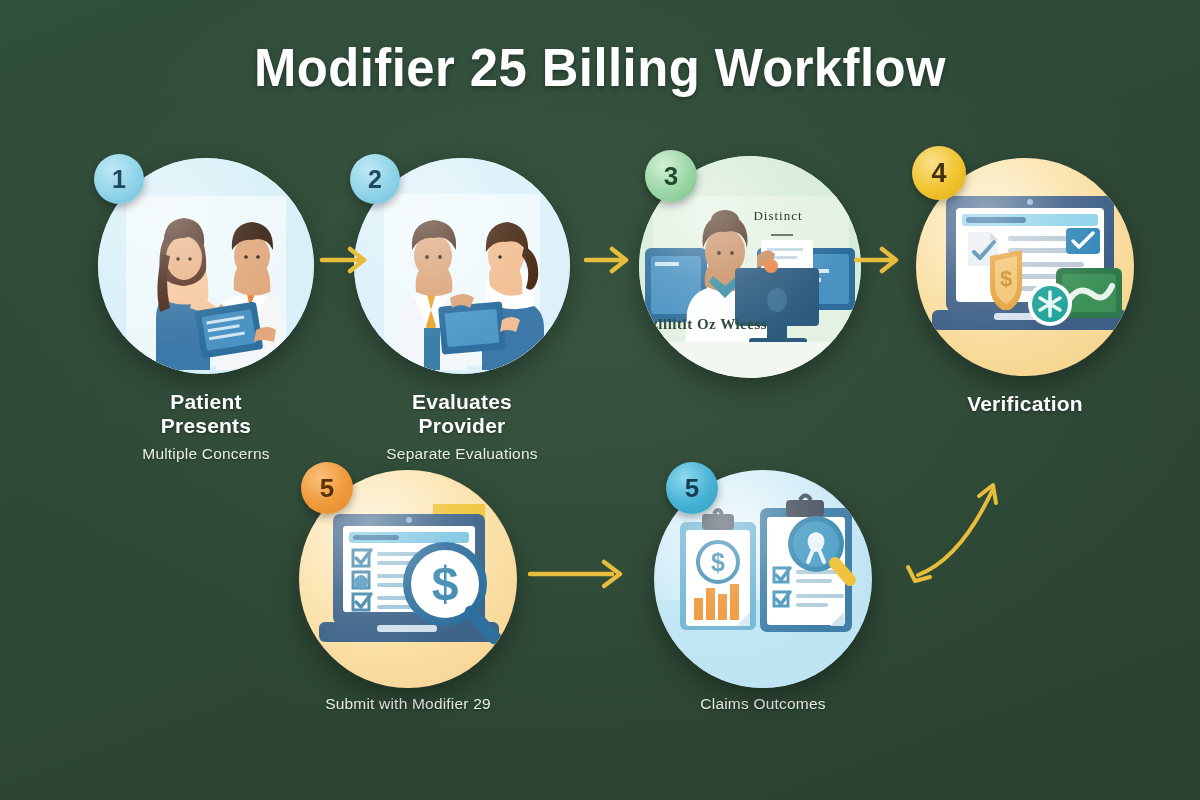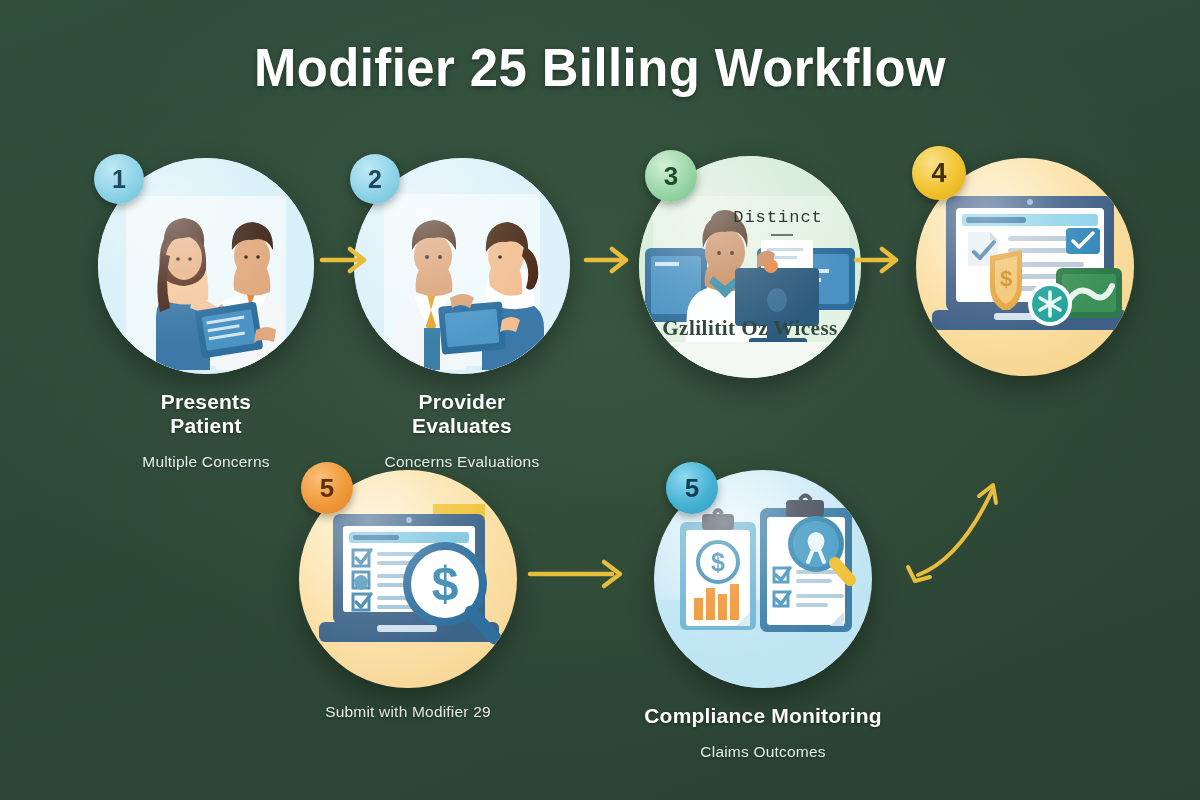--- a/index.html
+++ b/index.html
@@ -81,21 +81,21 @@
     margin-top: 16px;
     font-size: 21px;
     font-weight: bold;
     color: #ffffff;
     line-height: 1.14;
     letter-spacing: 0.2px;
     text-shadow: 0 1px 3px rgba(0,0,0,0.4);
   }
 
   .label-sub {
-    margin-top: 15px;
+    margin-top: 7px;
     font-size: 15.5px;
     font-weight: normal;
     color: #e9efe9;
     letter-spacing: 0.2px;
     text-shadow: 0 1px 2px rgba(0,0,0,0.35);
   }
 
   
   .arrow-svg { position: absolute; overflow: visible; }
 
@@ -156,22 +156,22 @@
           </svg>
         </div>
       </div>
       <div class="badge" style="left:-4px; top:-4px; width:50px; height:50px; font-size:25px;
                   background:radial-gradient(circle at 36% 30%, #bfe9f5 0%, #8fd3e8 55%, #6cc0da 100%);
                   color:#1d4a5e;">
         <span>1</span>
       </div>
     </div>
     <div class="label-main">
+      <div>Patient</div>
       <div>Presents</div>
-      <div>Patient</div>
     </div>
     <div class="label-sub">Multiple Concerns</div>
   </div>
 
   <div class="step" style="left:336px; top:158px; width:252px;">
     <div class="circle-wrap" style="width:216px; height:216px;">
       <div class="circle" style="width:216px; height:216px; background:radial-gradient(circle at 40% 34%, #eaf8fd 0%, #cdeaf6 48%, #a8d9ec 100%);">
         <div class="illus">
           <svg viewBox="0 0 216 216">
             <defs>
@@ -211,24 +211,24 @@
           </svg>
         </div>
       </div>
       <div class="badge" style="left:-4px; top:-4px; width:50px; height:50px; font-size:25px;
                   background:radial-gradient(circle at 36% 30%, #bfe9f5 0%, #8fd3e8 55%, #6cc0da 100%);
                   color:#1d4a5e;">
         <span>2</span>
       </div>
     </div>
     <div class="label-main">
+      <div>Evaluates</div>
       <div>Provider</div>
-      <div>Evaluates</div>
-    </div>
-    <div class="label-sub">Concerns Evaluations</div>
+    </div>
+    <div class="label-sub">Separate Evaluations</div>
   </div>
 
   <div class="step" style="left:616px; top:156px; width:268px;">
     <div class="circle-wrap" style="width:222px; height:222px;">
       <div class="circle" style="width:222px; height:222px; background:radial-gradient(circle at 40% 32%, #e6f7e6 0%, #cdebcd 48%, #a8d7ab 100%);">
         <div class="illus">
           <svg viewBox="0 0 222 222">
             <defs>
                 <clipPath id="c3">
                   <circle cx="111" cy="111" r="111"></circle>
@@ -269,26 +269,26 @@
 
               <path d="M118 100 Q128 90 136 98 L132 112 Q124 108 118 112 Z" fill="#c98f63"></path>
               <circle cx="132" cy="110" r="7" fill="#e8884a"></circle>
 
               <rect x="0" y="186" width="222" height="36" fill="#f2f7f2"></rect>
             </g>
           </svg>
         </div>
 
         <div style="position:absolute; left:0; top:52px; width:100%; text-align:center;
-                    font-family:Liberation Mono, monospace; font-size:17px; color:#2d3b33;
+                    font-family:Liberation Serif, serif; font-size:13px; color:#2d3b33;
                     letter-spacing:1px; z-index:4; padding-left:56px;">Distinct</div>
         <div style="position:absolute; left:132px; top:78px; width:22px; height:2px;
                     background:#6a7d70; z-index:4;"></div>
-        <div style="position:absolute; left:0; top:160px; width:100%; text-align:center;
-                    font-family:'Liberation Serif', serif; font-size:21px; font-weight:bold;
+        <div style="position:absolute; left:0; top:160px; width:100%; text-align:left;
+                    font-family:'Liberation Serif', serif; font-size:15px; font-weight:bold;
                     color:#2f4a3a; letter-spacing:0.5px; z-index:4;">Gzlilitit Oz Wicess</div>
       </div>
       <div class="badge" style="left:6px; top:-6px; width:52px; height:52px; font-size:26px;
                   background:radial-gradient(circle at 36% 30%, #d3f0d6 0%, #9ad6a6 55%, #78c38a 100%);
                   color:#1f4d2c;">
         <span>3</span>
       </div>
     </div>
   </div>
 
@@ -342,20 +342,21 @@
           </svg>
         </div>
       </div>
       <div class="badge" style="left:-4px; top:-12px; width:54px; height:54px; font-size:27px;
                   background:radial-gradient(circle at 36% 30%, #fbe08b 0%, #f1c32e 55%, #e0ae17 100%);
                   color:#3f3010;">
         <span>4</span>
       </div>
     </div>
     <div class="label-main">
+      <div>Verification</div>
     </div>
   </div>
 
   <div class="step" style="left:282px; top:470px; width:252px;">
     <div class="circle-wrap" style="width:218px; height:218px;">
       <div class="circle" style="width:218px; height:218px; background:radial-gradient(circle at 40% 32%, #fdf0cd 0%, #fbe1a8 50%, #f5d08c 100%);">
         <div class="illus">
           <svg viewBox="0 0 218 218">
             <defs>
                 <clipPath id="c5">
@@ -453,23 +454,20 @@
             </g>
           </svg>
         </div>
       </div>
       <div class="badge" style="left:12px; top:-8px; width:52px; height:52px; font-size:26px;
                   background:radial-gradient(circle at 36% 30%, #8fd9ef 0%, #46b2d4 55%, #2f9fc4 100%);
                   color:#123e50;">
         <span>5</span>
       </div>
     </div>
-    <div class="label-main">
-      <div>Compliance Monitoring</div>
-    </div>
     <div class="label-sub">Claims Outcomes</div>
   </div>
 
   <svg class="arrow-svg" style="left:316px; top:236px;" width="64" height="48" viewBox="0 0 64 48">
     <path d="M6 24 L42 24" stroke="#e8bd3c" stroke-width="4.5" stroke-linecap="round"></path>
     <path d="M34 13 L48 24 L34 35" stroke="#e8bd3c" stroke-width="4.5" fill="none" stroke-linecap="round" stroke-linejoin="round"></path>
   </svg>
 
   <svg class="arrow-svg" style="left:580px; top:236px;" width="64" height="48" viewBox="0 0 64 48">
     <path d="M6 24 L40 24" stroke="#e8bd3c" stroke-width="4.5" stroke-linecap="round"></path>

